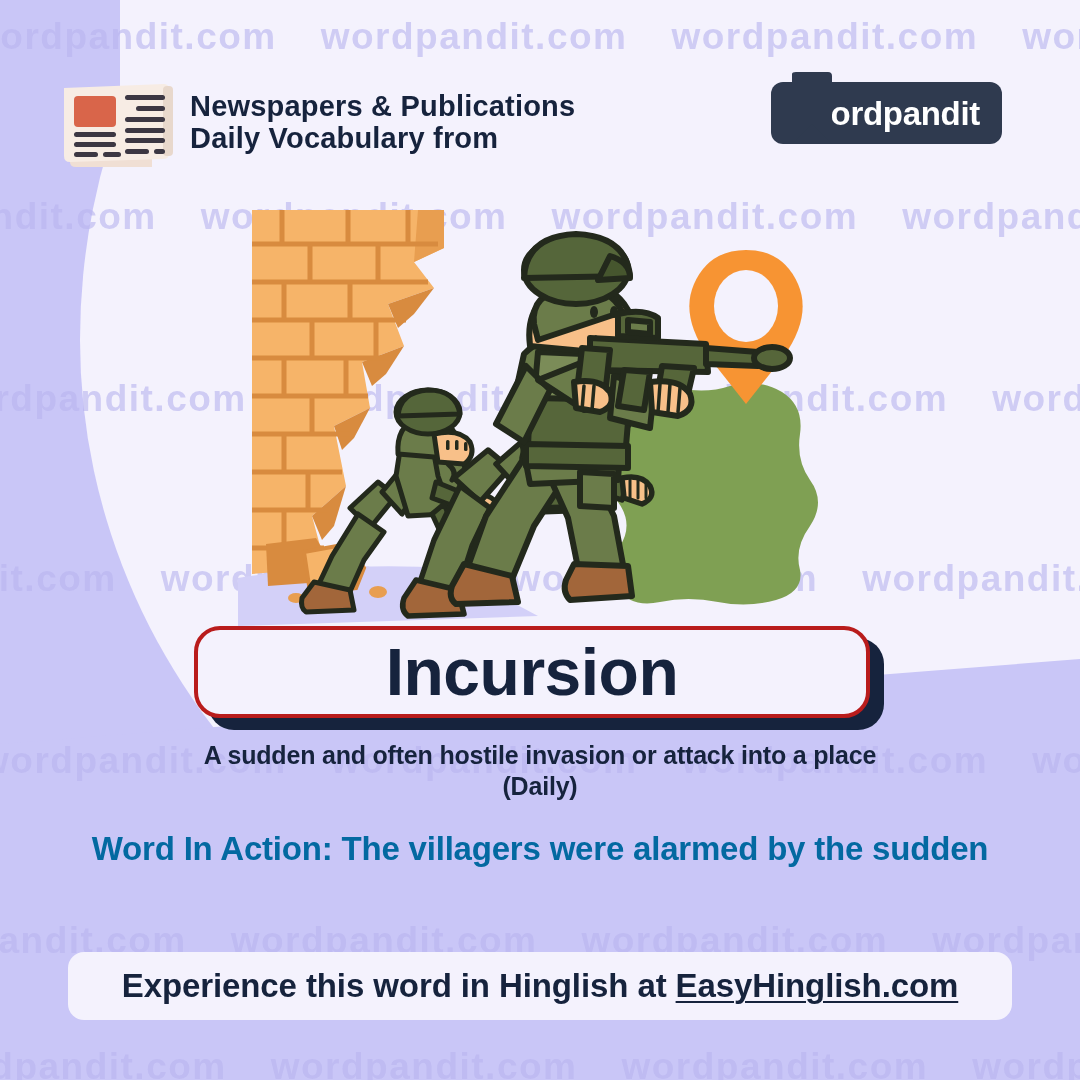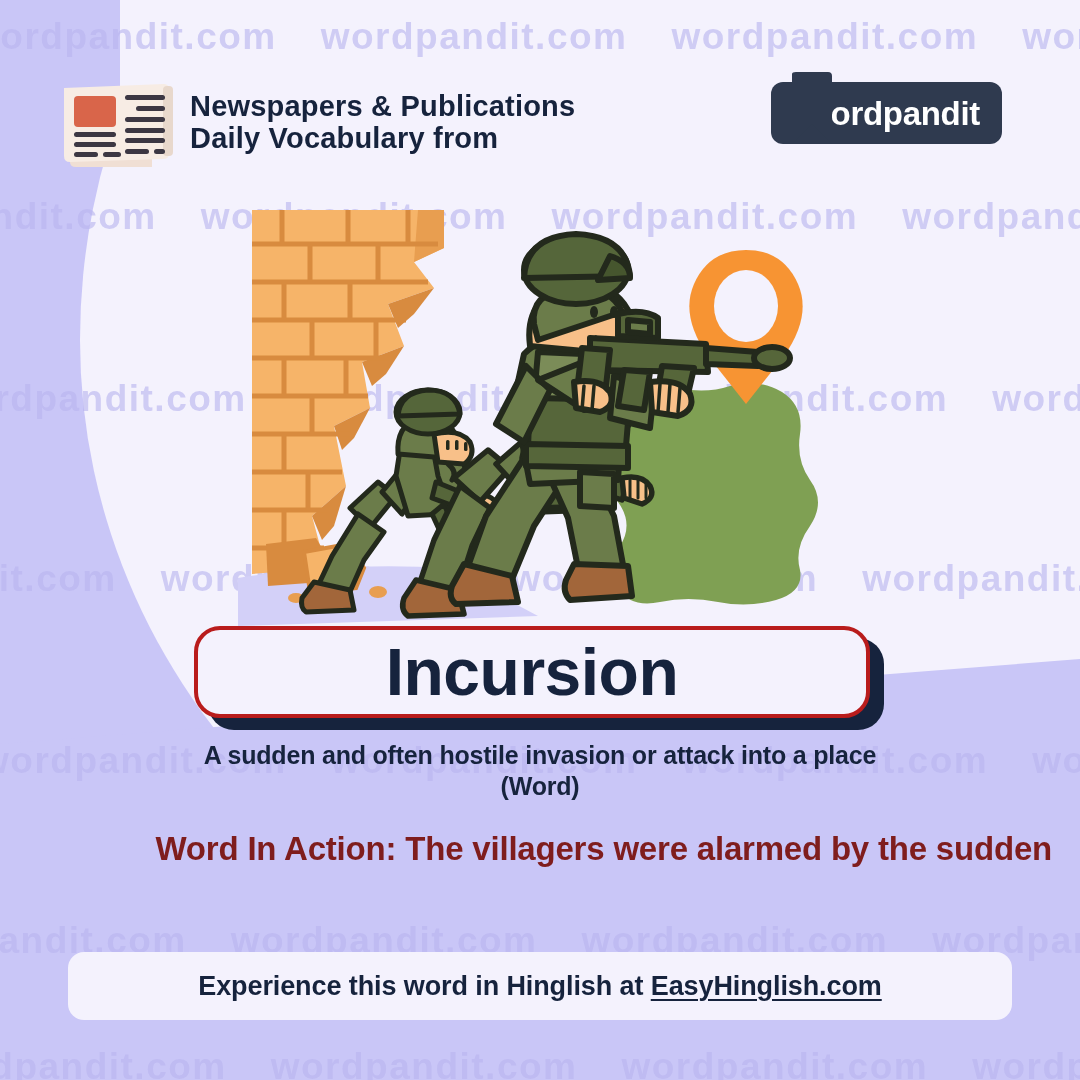--- a/index.html
+++ b/index.html
@@ -163,41 +163,41 @@
     font-size:25px;
     font-weight:800;
     line-height:1.23;
     color:#16233d;
     letter-spacing:-.2px;
   }
   .wia {
     position:absolute;
     left:28px; top:828px;
     width:1024px;
-    text-align:right;
+    text-align:center;
     font-size:33px;
     font-weight:800;
     line-height:1.27;
-    color:#7f1d1d;
+    color:#0369a1;
     letter-spacing:-.2px;
   }
 
   
   .footer-pill {
     position:absolute;
     left:68px; top:952px;
     width:944px; height:68px;
     background:#f4f2fd;
     border-radius:16px;
     display:flex;
     align-items:center;
     justify-content:center;
   }
   .footer-text {
-    font-size:27px;
+    font-size:33px;
     font-weight:800;
     color:#16233d;
     letter-spacing:-.1px;
   }
   .footer-link {
     text-decoration:underline;
     text-underline-offset:4px;
     text-decoration-thickness:2px;
     color:#16233d;
   }
@@ -424,21 +424,21 @@
   <div class="word-wrap">
     <div class="word-shadow"></div>
     <div class="word-box">
       <span class="word-text">Incursion</span>
     </div>
   </div>
 
   <div class="definition">
     <span>A sudden and often hostile invasion or attack into a place</span>
     <br>
-    <span>(Word)</span>
+    <span>(Daily)</span>
   </div>
 
   <div class="wia">
     <div>Word In Action: The villagers were alarmed by the sudden</div>
   </div>
 
   <div class="footer-pill">
     <span class="footer-text"><span>Experience this word in Hinglish at </span><span class="footer-link">EasyHinglish.com</span></span>
   </div>
 

